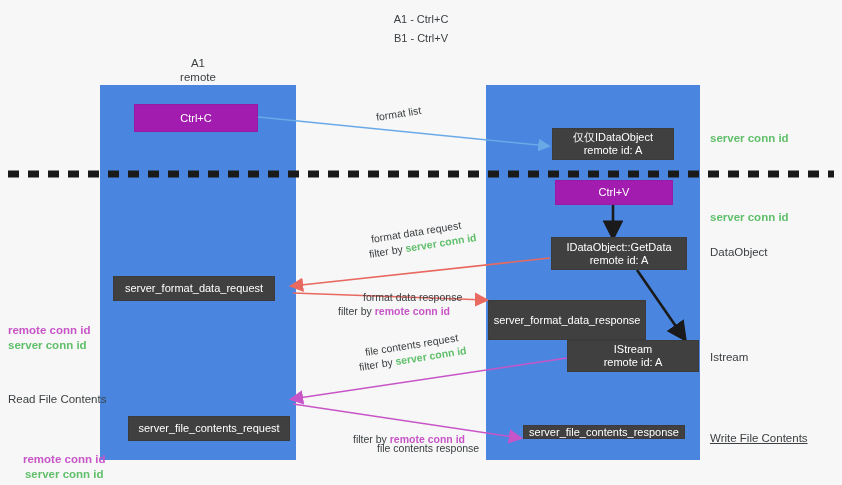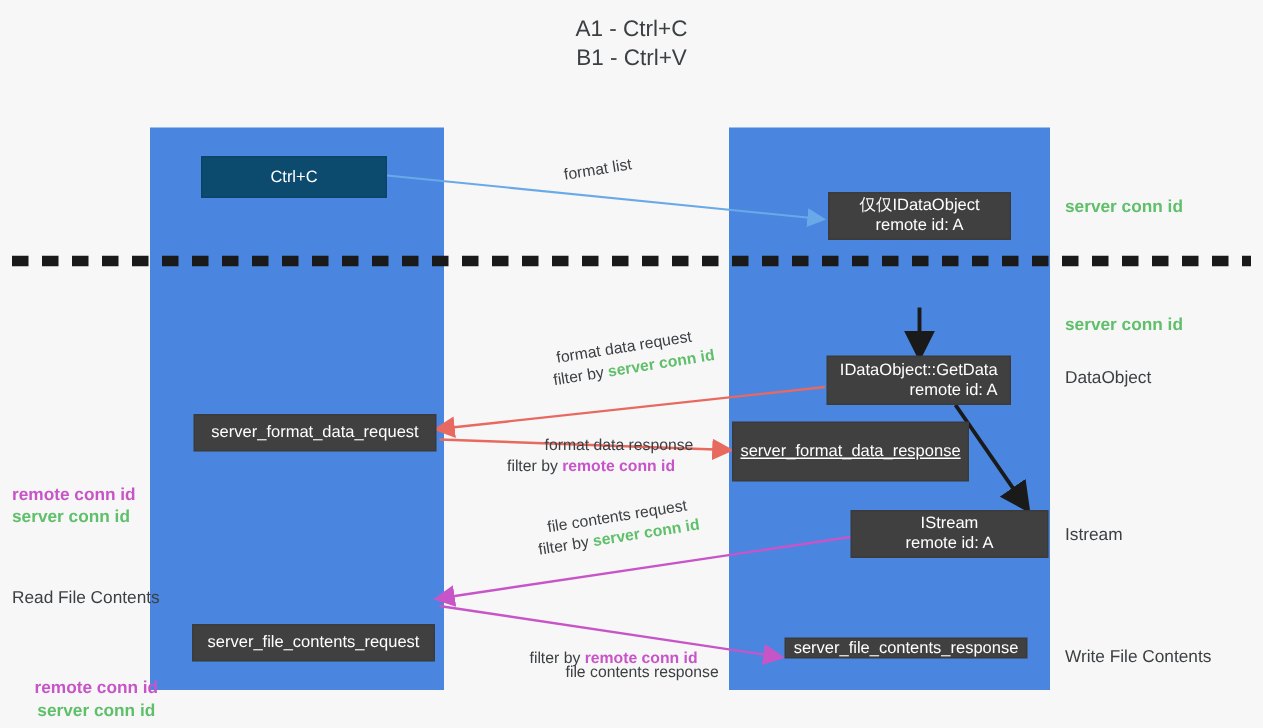--- a/index.html
+++ b/index.html
@@ -11,21 +11,21 @@
     color: #3c4043;
     overflow: hidden;
     position: relative;
   }
   #canvas { position:absolute; left:0; top:0; width:842px; height:485px; }
 
   svg.layer { position:absolute; left:0; top:0; width:842px; height:485px; pointer-events:none; }
 
   .title {
     position:absolute; left:0; top:10px; width:842px;
-    text-align:center; font-size:15px; line-height:19px; color:#3c4043;
+    text-align:center; font-size:11px; line-height:19px; color:#3c4043;
     white-space:pre-line;
   }
 
   .lane {
     position:absolute; background:#4a86e0;
   }
   .lane-a { left:100px; top:85px; width:196px; height:375px; }
   .lane-b { left:486px; top:85px; width:214px; height:375px; }
 
   .lane-head {
@@ -34,21 +34,21 @@
   }
   .head-a { left:100px; top:56px; width:196px; }
   .head-b { left:486px; top:56px; width:214px; }
 
   .node {
     position:absolute; text-align:center; color:#ffffff;
     font-size:11px; line-height:13px; white-space:pre-line;
     display:flex; align-items:center; justify-content:center;
     border:1px solid rgba(0,0,0,0.07);
   }
-  .green { background:#0c4a6e; }
+  .green { background:#a21caf; }
   .orange { background:#404040; }
 
   .side-label {
     position:absolute; font-size:11.5px; line-height:15px; color:#3c4043;
   }
   .green-txt { color:#5fbf6a; font-weight:bold; }
   .mag-txt { color:#c855c8; font-weight:bold;margin-top:45px; }
 
   .edge-label {
     position:absolute; font-size:10.5px; line-height:15px; color:#3c4043;
@@ -58,20 +58,22 @@
   .rot-up2 { transform: rotate(-9deg); transform-origin: left top; }
 </style>
 </head>
 <body>
 
 <div id="canvas">
 
   <div class="title">A1 - Ctrl+C
 B1 - Ctrl+V</div>
 
+  <div class="lane-head head-a">A1
+remote</div>
 
   <div class="lane lane-a"></div>
   <div class="lane lane-b"></div>
 
   <svg class="layer">
     <defs>
       <marker id="ah-blue" markerWidth="9" markerHeight="9" refX="7" refY="4.5" orient="auto">
         <path d="M0,0 L9,4.5 L0,9 z" fill="#6aa9e8"></path>
       </marker>
       <marker id="ah-red" markerWidth="9" markerHeight="9" refX="7" refY="4.5" orient="auto">
@@ -100,30 +102,31 @@
     <path d="M567,358 L292,399" stroke="#c855c8" stroke-width="1.6" fill="none" marker-end="url(#ah-mag)"></path>
 
     <path d="M293,404 L520,438" stroke="#c855c8" stroke-width="1.6" fill="none" marker-end="url(#ah-mag)"></path>
   </svg>
 
   <div class="node green" style="left:134px; top:104px; width:124px; height:28px;">Ctrl+C</div>
 
   <div class="node orange" style="left:552px; top:128px; width:122px; height:32px;">仅仅IDataObject
 remote id: A</div>
 
+  <div class="node green" style="left:555px; top:180px; width:118px; height:25px;">Ctrl+V</div>
 
-  <div class="node orange" style="left:551px; top:237px; width:123px; height:33px;text-align:right;">IDataObject::GetData
+  <div class="node orange" style="left:551px; top:237px; width:136px; height:33px;">IDataObject::GetData
 remote id: A</div>
 
   <div class="node orange" style="left:567px; top:340px; width:132px; height:32px;">IStream
 remote id: A</div>
 
-  <div class="node orange" style="left:129px; top:276px; width:162px; height:25px;">server_format_data_request</div>
+  <div class="node orange" style="left:113px; top:276px; width:162px; height:25px;">server_format_data_request</div>
 
-  <div class="node orange" style="left:488px; top:281px; width:158px; height:40px;text-decoration:underline;">server_format_data_response</div>
+  <div class="node orange" style="left:488px; top:300px; width:158px; height:40px;">server_format_data_response</div>
 
   <div class="node orange" style="left:128px; top:392px; width:162px; height:25px;margin-top:24px;">server_file_contents_request</div>
 
   <div class="node orange" style="left:523px; top:425px; width:162px; height:14px;">server_file_contents_response</div>
 
   <div class="edge-label rot-up" style="left:375px; top:110px;">format list</div>
 
   <div class="edge-label rot-up" style="left:370px; top:232px;">format data request</div>
   <div class="edge-label rot-up" style="left:368px; top:247px;">
     <span>filter by </span><span class="green-txt">server conn id</span>
@@ -152,15 +155,15 @@
   <div class="side-label" style="left:8px; top:392px;text-align:center;">
     <div>Read File Contents</div>
     <div class="mag-txt" style="padding-left:14px">remote conn id</div>
     <div class="green-txt" style="padding-left:14px">server conn id</div>
   </div>
 
   <div class="side-label green-txt" style="left:710px; top:131px;">server conn id</div>
   <div class="side-label green-txt" style="left:710px; top:210px;">server conn id</div>
   <div class="side-label" style="left:710px; top:245px;">DataObject</div>
   <div class="side-label" style="left:710px; top:350px;">Istream</div>
-  <div class="side-label" style="left:710px; top:431px;">Write File Contents</div>
+  <div class="side-label" style="left:710px; top:431px;text-decoration:underline;">Write File Contents</div>
 
 </div>
 
 </body></html>

